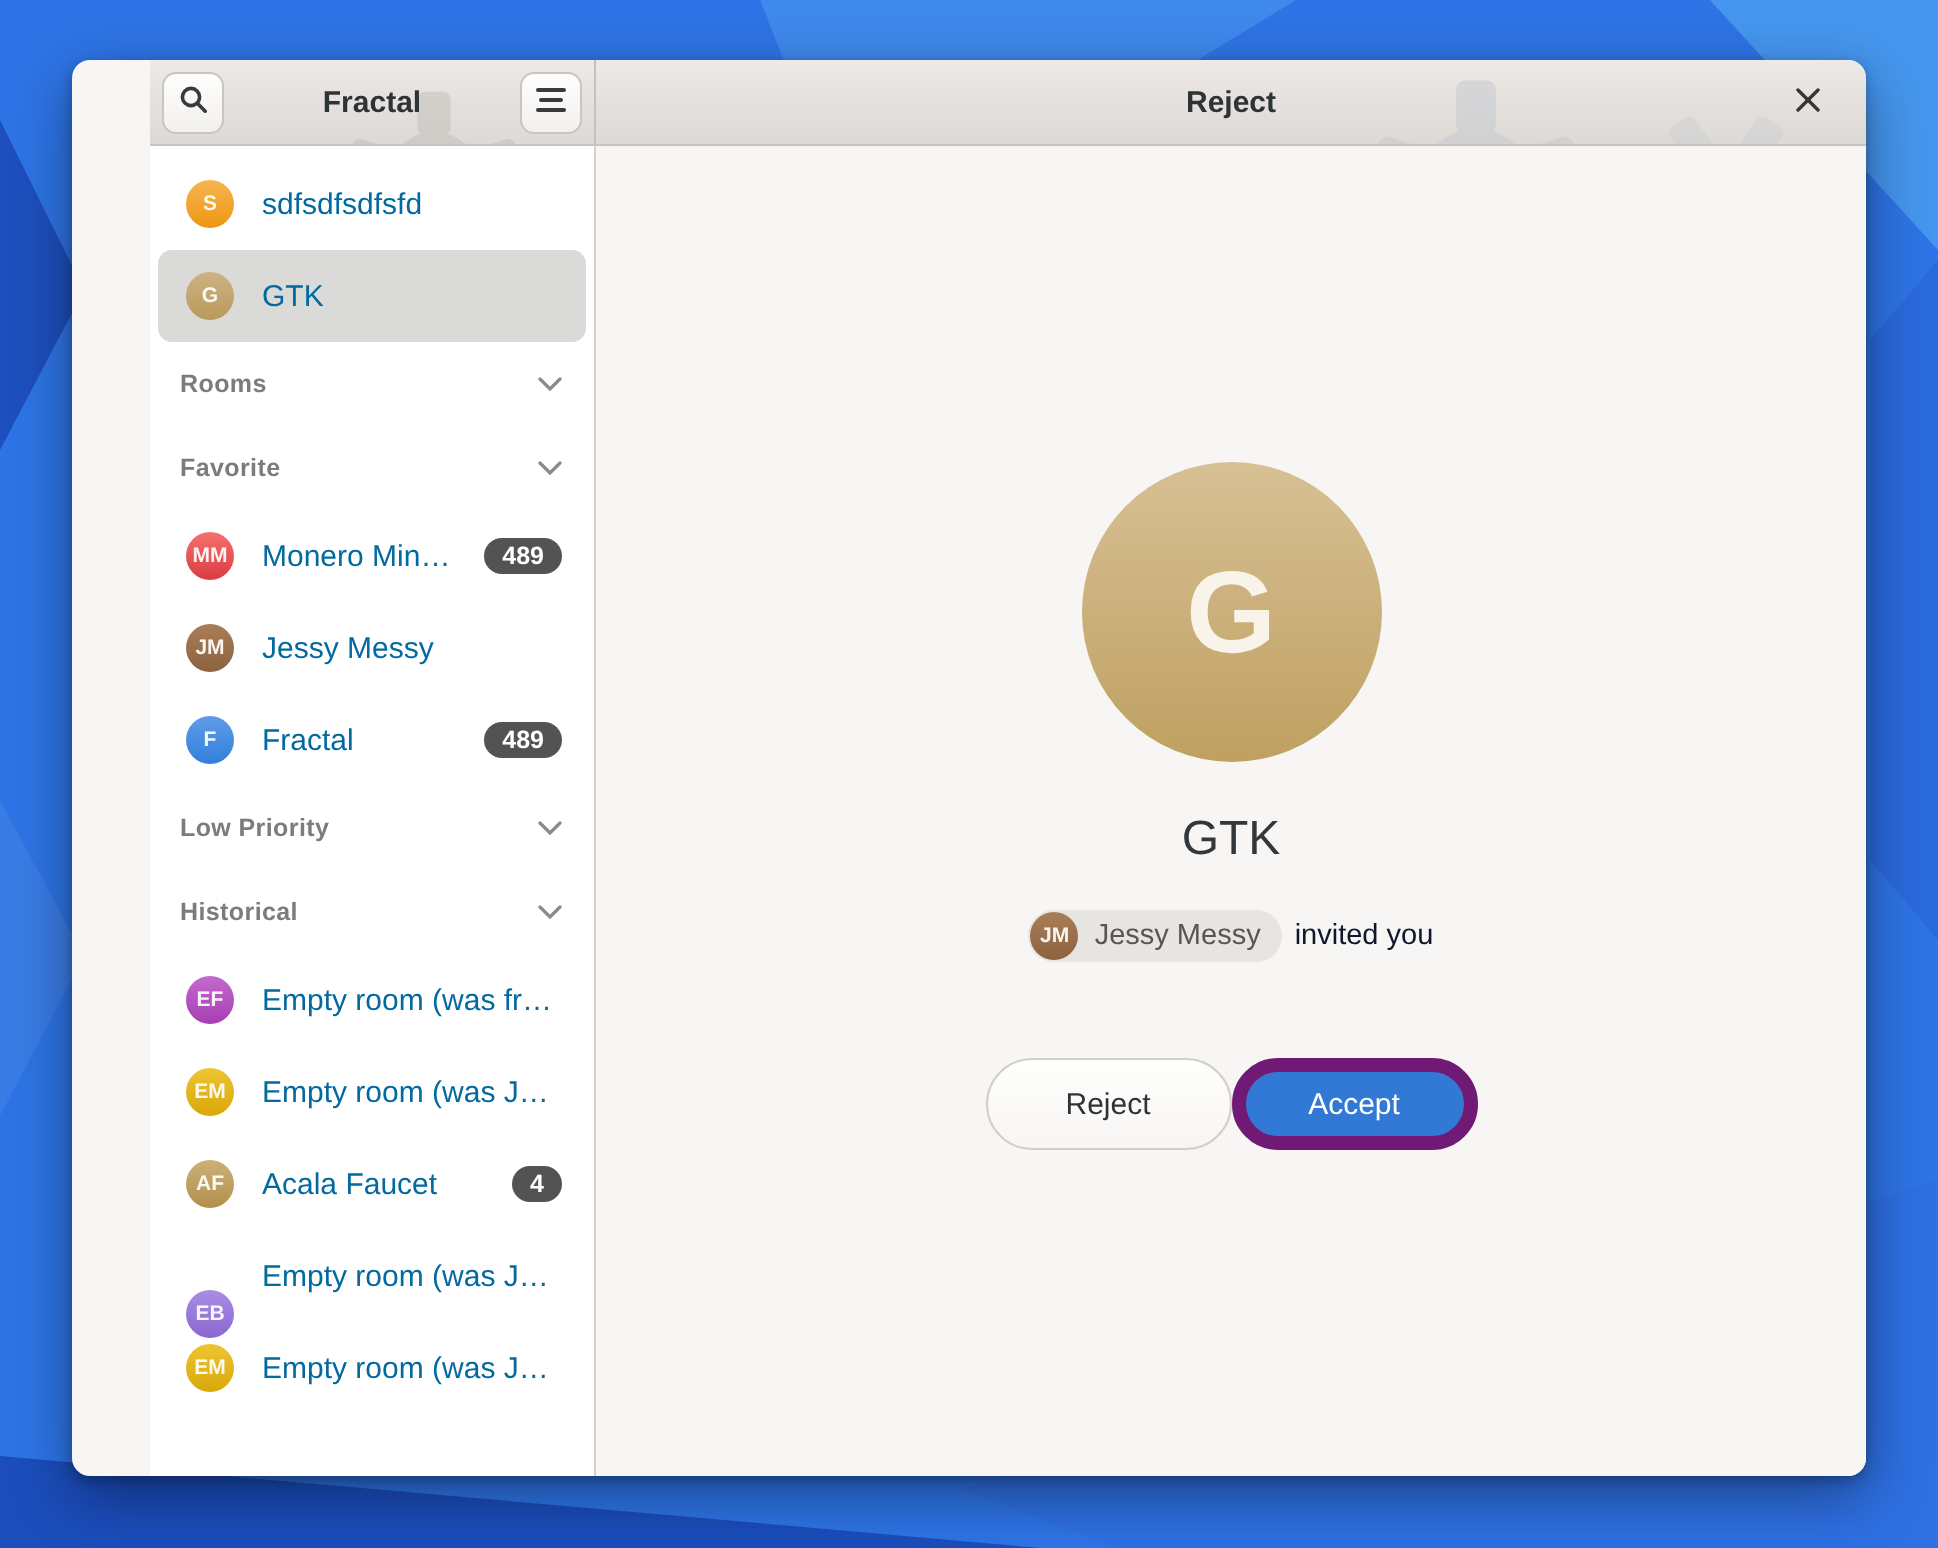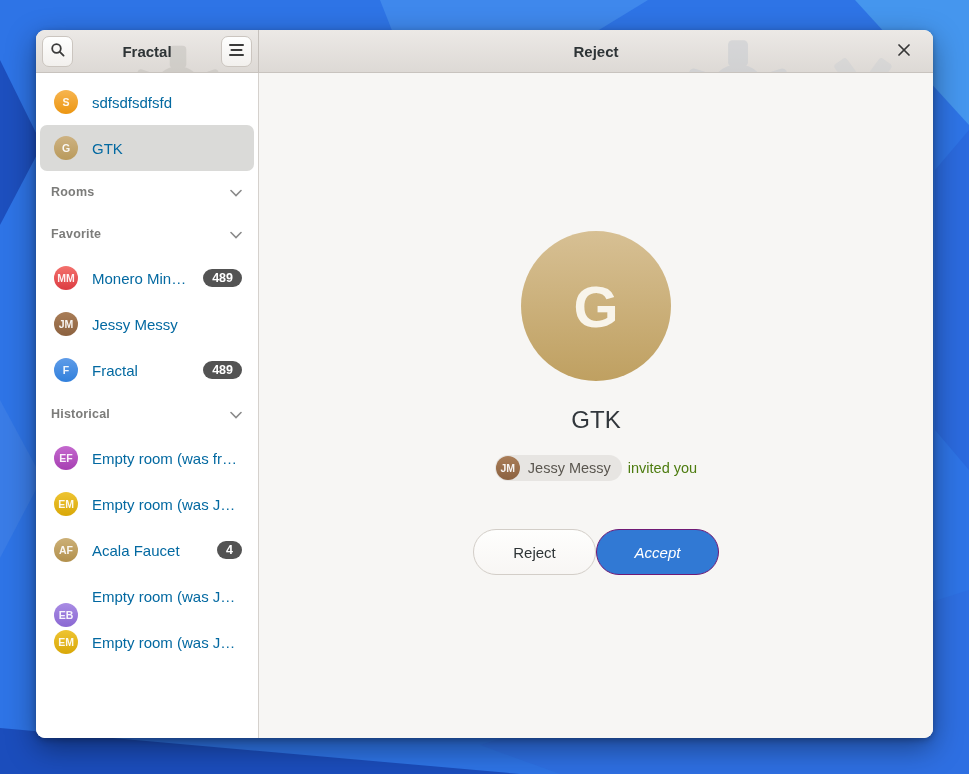--- a/index.html
+++ b/index.html
@@ -15,21 +15,21 @@
   .sh-d { background:#1d4fbe; clip-path:polygon(0 60px,42px 145px,0 225px); }
   .sh-e { background:#3a7ce6; clip-path:polygon(0 400px,42px 478px,0 558px); }
   .sh-f { background:#1b4dbc; clip-path:polygon(0 728px,520px 774px,0 774px); }
   .sh-g { background:#2e6fe2; clip-path:polygon(480px 745px,969px 590px,969px 774px,560px 774px); }
   .sh-h { background:#2b6ade; clip-path:polygon(935px 170px,969px 130px,969px 470px,935px 430px); }
 
   
   .window { position:absolute; left:36px; top:30px; width:897px; height:708px;
     border-radius:9px; overflow:hidden; background:#f7f6f4;
     box-shadow:0 10px 30px rgba(0,0,0,.40), 0 2px 6px rgba(0,0,0,.25);
-    display:grid; grid-template-columns:223px 1fr; grid-template-rows:43px 1fr; }
+    display:grid; grid-template-columns:223px 1fr; grid-template-rows:43px 1fr;padding-left:39px; }
 
   
   .hbar { background:linear-gradient(#ece9e6,#ddd9d5); border-bottom:1px solid #c8c3be;
     position:relative; overflow:hidden; display:flex; align-items:center; }
   .hbar-left { border-right:1px solid #c6c1bc; padding:0 6px; justify-content:space-between; }
   .hbar-right { justify-content:center; }
   .hb-title { font-size:15px; font-weight:bold; color:#2e3436; z-index:2; }
   .icon-btn { width:31px; height:31px; border-radius:7px; border:1px solid #cbc5bf;
     background:linear-gradient(#fefefe,#f2f0ed); display:flex; align-items:center; justify-content:center;
     z-index:2; cursor:pointer; }
@@ -59,26 +59,26 @@
   .main { background:#f7f6f4; display:flex; flex-direction:column; align-items:center; overflow:hidden; }
   .big-avatar { margin-top:158px; width:150px; height:150px; border-radius:50%;
     background:linear-gradient(#d7c094,#bfa061); display:flex; align-items:center; justify-content:center;
     color:#f8f4ea; font-size:58px; font-weight:600; }
   .room-title { margin-top:24px; font-size:24px; color:#32373c; line-height:30px; }
   .inviter-row { margin-top:20px; height:26px; display:flex; align-items:center; }
   .inviter-pill { height:26px; border-radius:13px; background:#e7e5e2;
     display:flex; align-items:center; padding-right:11px; cursor:pointer; }
   .inviter-pill .avatar { margin:1px; }
   .inviter-name { font-size:14.5px; color:#5a564f; margin-left:7px; }
-  .invited-text { font-size:14.5px; color:#4d7c0f; margin-left:6px; }
+  .invited-text { font-size:14.5px; color:#0f172a; margin-left:6px; }
   .btn-row { margin-top:48px; display:flex; }
   .pill-btn { height:46px; min-width:123px; padding:0 30px; border-radius:23px;
     font-size:15px; font-family:inherit; cursor:pointer; display:flex; align-items:center; justify-content:center; }
   .btn-reject { background:linear-gradient(#fefefd,#f8f6f4); border:1px solid #d3cec8; color:#2e3436; }
-  .btn-accept { border:1px solid #701a75; color:#ffffff;font-style:italic; }
+  .btn-accept { border:7px solid #701a75; color:#ffffff; }
 </style>
 </head>
 <body>
 
 <div class="desktop">
   <div class="shape sh-a"></div>
   <div class="shape sh-b"></div>
   <div class="shape sh-c"></div>
   <div class="shape sh-d"></div>
   <div class="shape sh-e"></div>
@@ -201,20 +201,28 @@
     <span class="room-name">Jessy Messy</span>
 
   </div>
 
   <div class="room-row">
     <span class="avatar" style="background: linear-gradient(rgb(95, 156, 232), rgb(49, 128, 220));">F</span>
     <span class="room-name">Fractal</span>
     <span class="badge">489</span>
   </div>
 
+  <div class="section-header">
+    <span class="section-label">Low Priority</span>
+    <span>
+      <svg width="12" height="8" viewBox="0 0 12 8" fill="none" stroke="#8a8a8a" stroke-width="1.6" stroke-linecap="round">
+        <polyline points="1,1.5 6,6.5 11,1.5"></polyline>
+      </svg>
+    </span>
+  </div>
 
   <div class="section-header">
     <span class="section-label">Historical</span>
     <span>
       <svg width="12" height="8" viewBox="0 0 12 8" fill="none" stroke="#8a8a8a" stroke-width="1.6" stroke-linecap="round">
         <polyline points="1,1.5 6,6.5 11,1.5"></polyline>
       </svg>
     </span>
   </div>
 

